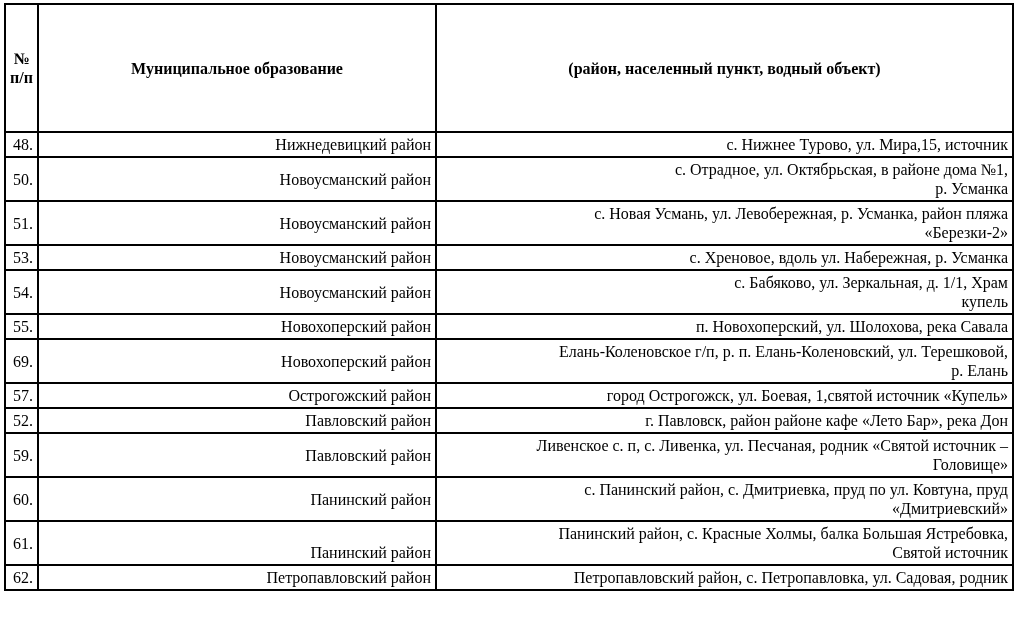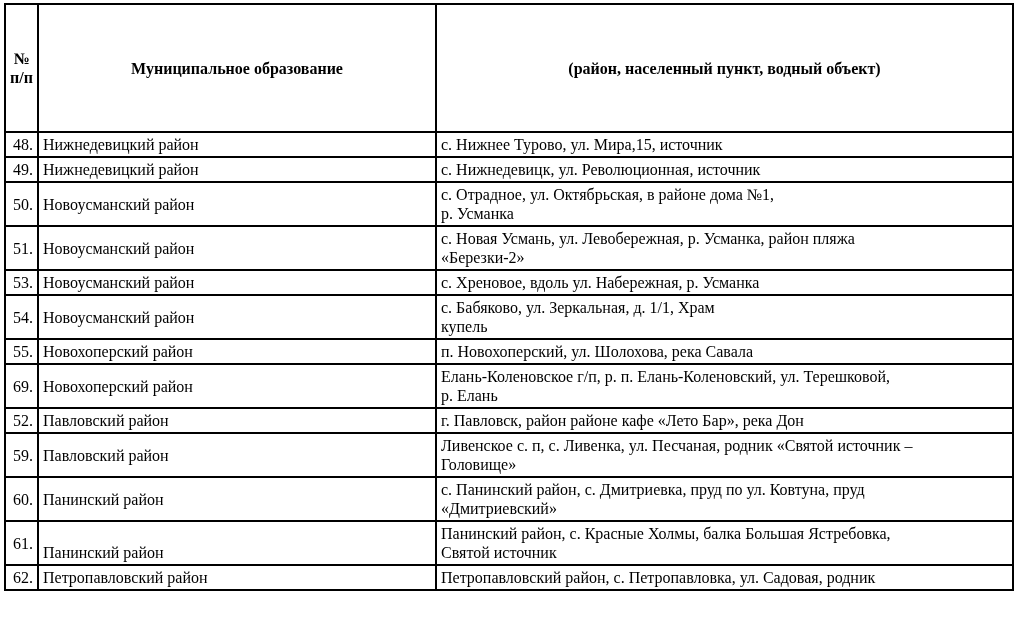--- a/index.html
+++ b/index.html
@@ -45,21 +45,21 @@
     vertical-align: middle;
   }
   td.cell-num {
     text-align: right;
     vertical-align: middle;
     padding-left: 4px;
     padding-right: 1px;
   }
   td.cell-mun,
   td.cell-loc {
-    text-align: left;
+    text-align: right;
     vertical-align: middle;
   }
   td.valign-bottom {
     vertical-align: bottom;
     padding-bottom: 0;
   }
 </style>
 </head>
 <body>
 
@@ -78,25 +78,20 @@
         <th>(район, населенный пункт, водный объект)</th>
       </tr>
     </thead>
     <tbody id="table-body">
     <tr>
       <td class="cell-num">48.</td>
       <td class="cell-mun">Нижнедевицкий район</td>
       <td class="cell-loc">с. Нижнее Турово, ул. Мира,15, источник</td>
     </tr>
 
-    <tr>
-      <td class="cell-num">49.</td>
-      <td class="cell-mun">Нижнедевицкий район</td>
-      <td class="cell-loc">с. Нижнедевицк, ул. Революционная, источник</td>
-    </tr>
 
     <tr>
       <td class="cell-num">50.</td>
       <td class="cell-mun">Новоусманский район</td>
       <td class="cell-loc">с. Отрадное, ул. Октябрьская, в районе дома №1,
 р. Усманка</td>
     </tr>
 
     <tr>
       <td class="cell-num">51.</td>
@@ -125,20 +120,25 @@
       <td class="cell-loc">п. Новохоперский, ул. Шолохова, река Савала</td>
     </tr>
 
     <tr>
       <td class="cell-num">69.</td>
       <td class="cell-mun">Новохоперский район</td>
       <td class="cell-loc">Елань-Коленовское г/п, р. п. Елань-Коленовский, ул. Терешковой,
 р. Елань</td>
     </tr>
 
+    <tr>
+      <td class="cell-num">57.</td>
+      <td class="cell-mun">Острогожский район</td>
+      <td class="cell-loc">город Острогожск, ул. Боевая, 1,святой источник «Купель»</td>
+    </tr>
 
     <tr>
       <td class="cell-num">52.</td>
       <td class="cell-mun">Павловский район</td>
       <td class="cell-loc">г. Павловск,  район районе кафе «Лето Бар», река Дон</td>
     </tr>
 
     <tr>
       <td class="cell-num">59.</td>
       <td class="cell-mun">Павловский район</td>

